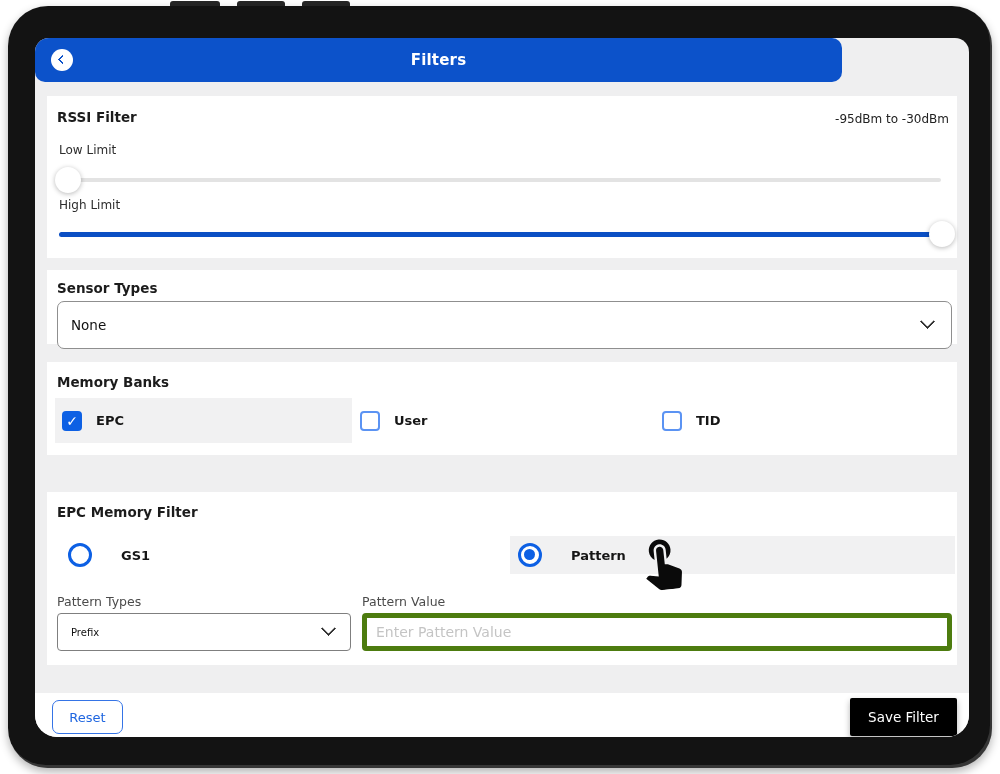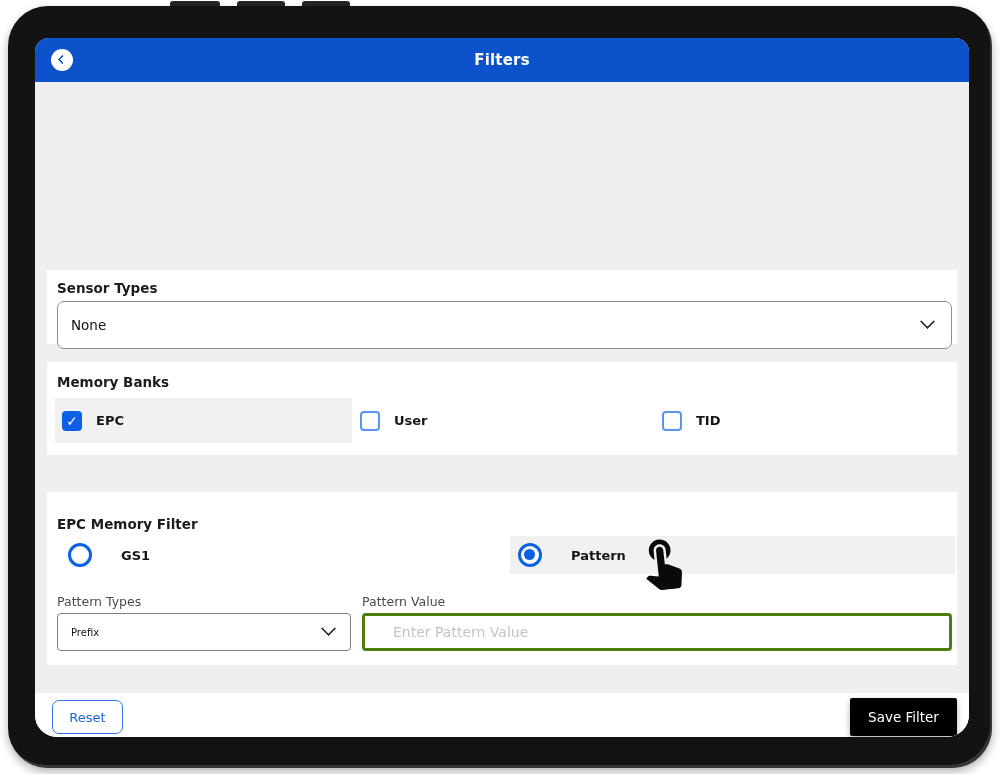--- a/index.html
+++ b/index.html
@@ -12,21 +12,21 @@
   .top-btn.b2 { left:237px; width:48px; }
   .top-btn.b3 { left:302px; width:48px; }
   .tablet { position:absolute; left:8px; top:6px; width:984px; height:762px; background:#131313;
             border-radius:40px; box-shadow:0 4px 10px rgba(0,0,0,0.30), inset -2px -3px 0 rgba(120,120,120,0.35); }
 
   
   .screen { position:absolute; left:35px; top:38px; width:934px; height:699px; background:#efeff0;
             border-radius:14px 14px 22px 22px; overflow:hidden; }
 
   
-  .header { position:absolute; left:0; top:0; width:934px; height:44px; background:#0c52ca; }
+  .header { position:absolute; left:0; top:0; width:807px; height:44px; background:#0c52ca;border-radius:10px; }
   .back-btn { position:absolute; left:16px; top:11px; width:22px; height:22px; background:#ffffff; border-radius:50%; cursor:pointer; }
   .back-btn .chev-left { position:absolute; left:8px; top:7px; width:7px; height:7px;
        border-left:2.5px solid #0c52ca; border-bottom:2.5px solid #0c52ca; transform:rotate(45deg); border-radius:1px; }
   .header-title { position:absolute; left:0; top:0; width:100%; height:44px; line-height:44px; text-align:center;
        color:#ffffff; font-size:15px; font-weight:700; letter-spacing:0.2px; }
 
   
   .card { position:absolute; left:12px; width:910px; background:#ffffff; }
   .card-title { position:absolute; font-size:13.5px; font-weight:700; color:#1c1c1c; }
 
@@ -66,22 +66,22 @@
   
   .card-epc { top:454px; height:173px; }
   .radio-item { position:absolute; top:44px; height:38px; display:flex; align-items:center; cursor:pointer; }
   .radio { width:24px; height:24px; border-radius:50%; background:#ffffff; border:3.5px solid #0d60e4; position:relative; flex:0 0 auto; }
   .radio.sel::after { content:""; position:absolute; left:3px; top:3px; width:11px; height:11px; border-radius:50%; background:#0d60e4; }
   .radio-label { margin-left:29px; font-size:13px; font-weight:700; color:#161616; }
   .tap-icon { position:absolute; left:586px; top:40px; width:58px; height:58px; }
   .field-label { position:absolute; top:102px; font-size:12.5px; color:#4b4b4b; }
   .pt-select { left:10px; top:121px; width:294px; height:38px; border:1px solid #7f7f7f; border-radius:4px; }
   .pt-select .val { font-size:10px; }
-  .pv-input { position:absolute; left:315px; top:121px; width:590px; height:38px; border:3px solid #4d7c0f;
-       border-radius:4px; padding-left:28px; font-size:14px; color:#333; font-family:inherit; background:#fff; }
+  .pv-input { position:absolute; left:315px; top:121px; width:590px; height:38px; border:5px solid #4d7c0f;
+       border-radius:4px; padding-left:9px; font-size:14px; color:#333; font-family:inherit; background:#fff; }
   .pv-input::placeholder { color:#c4c4c4; }
 
   
   .bottom-bar { position:absolute; left:0; top:655px; width:934px; height:52px; background:#ffffff; }
   .reset-btn { position:absolute; left:17px; top:7px; width:71px; height:34px; background:#ffffff;
        border:1px solid #3574e6; border-radius:7px; color:#1f66e0; font-size:13px; font-family:inherit; cursor:pointer; }
   .save-btn { position:absolute; right:12px; top:5px; width:107px; height:38px; background:#000000; border:none;
        border-radius:2px; color:#ffffff; font-size:13.5px; font-family:inherit; cursor:pointer;
        box-shadow:0 3px 6px rgba(0,0,0,0.30); }
 </style>
@@ -97,20 +97,32 @@
 
   <div class="screen">
 
     <div class="header">
       <div class="back-btn">
         <span class="chev-left"></span>
       </div>
       <div class="header-title">Filters</div>
     </div>
 
+    <div class="card card-rssi">
+      <div class="card-title" style="left:10px; top:13px;">RSSI Filter</div>
+      <div class="rssi-range">-95dBm to -30dBm</div>
+
+      <div class="slider-label" style="top:47px;">Low Limit</div>
+      <div class="track low"></div>
+      <div class="thumb low"></div>
+
+      <div class="slider-label" style="top:102px;">High Limit</div>
+      <div class="track high"></div>
+      <div class="thumb high"></div>
+    </div>
 
     <div class="card card-sensor">
       <div class="card-title" style="left:10px; top:10px;">Sensor Types</div>
       <div class="select sensor-select">
         <span class="val">None</span>
         <span class="chev-down"></span>
       </div>
     </div>
 
     <div class="card card-banks">
@@ -128,21 +140,21 @@
         <span class="bank-label">TID</span>
       </div>
 
       <div class="bank-item" style="left:313px; width:200px;">
         <span class="checkbox unchecked"></span>
         <span class="bank-label">User</span>
       </div>
     </div>
 
     <div class="card card-epc">
-      <div class="card-title" style="left:10px; top:24px;">EPC Memory Filter</div>
+      <div class="card-title" style="left:10px; top:12px;">EPC Memory Filter</div>
 
       <div class="radio-item" style="left:8px; width:200px; padding-left:13px;">
         <span class="radio"></span>
         <span class="radio-label">GS1</span>
       </div>
 
       <div class="radio-item" style="left:463px; width:445px; padding-left:8px; background:#f1f1f2;">
         <span class="radio sel"></span>
         <span class="radio-label">Pattern</span>
       </div>

